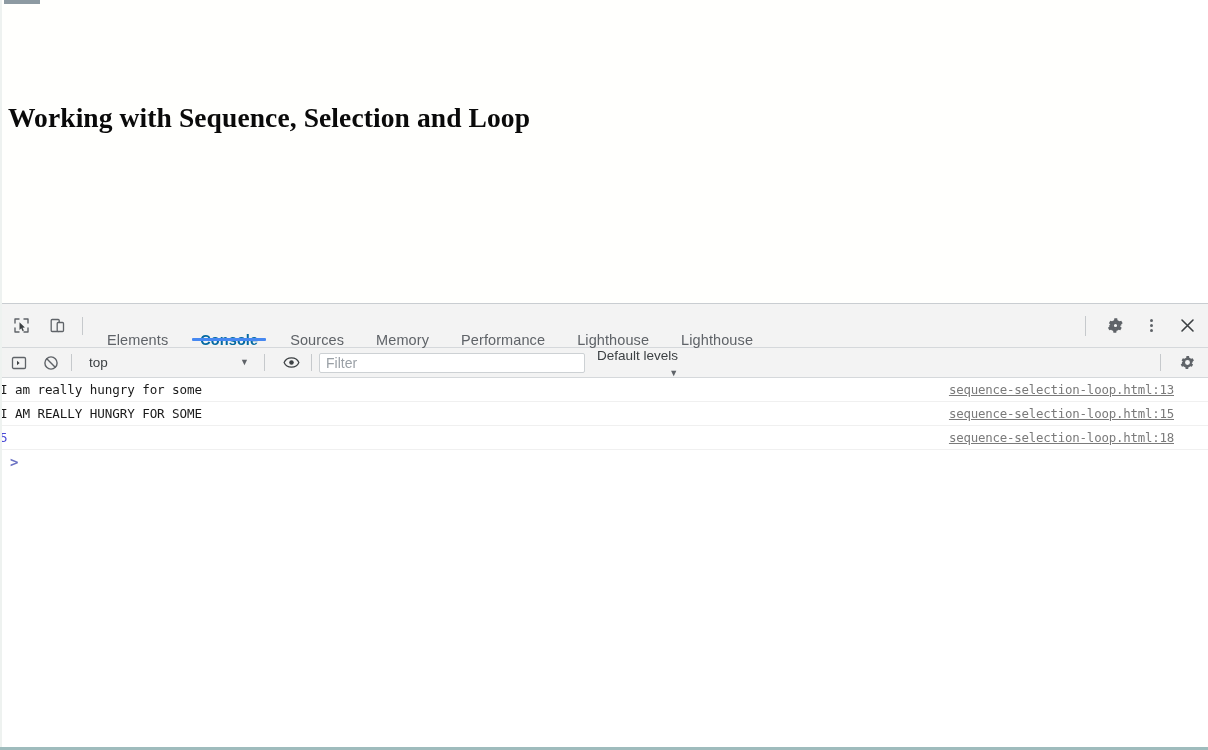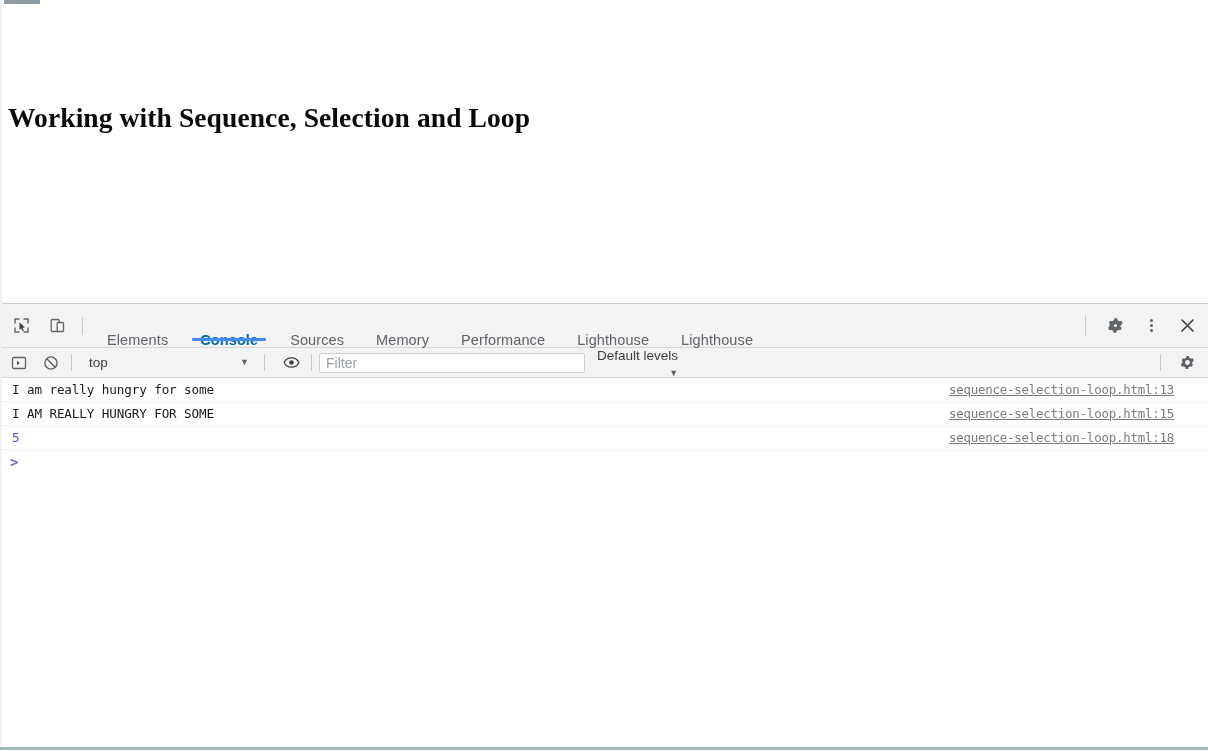--- a/index.html
+++ b/index.html
@@ -194,21 +194,21 @@
     background: #ffffff;
     height: 368px;
     overflow: hidden;
   }
   .msg-row {
     position: relative;
     display: flex;
     align-items: center;
     height: 24px;
     border-bottom: 1px solid #f0f0f0;
-    padding-left: 12px;
+    padding-left: 0;
     box-sizing: border-box;
   }
   .msg-text {
     font-family: "DejaVu Sans Mono", "Liberation Mono", monospace;
     font-size: 12.6px;
     color: #1a1a1a;
     white-space: pre;
     letter-spacing: -0.1px;
   }
   .msg-text.numeric {

